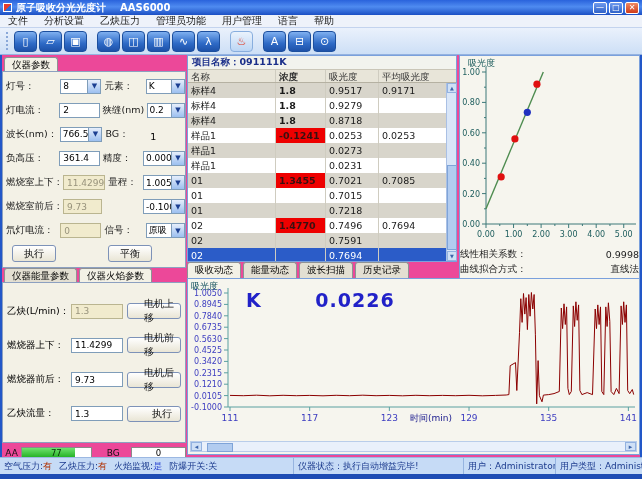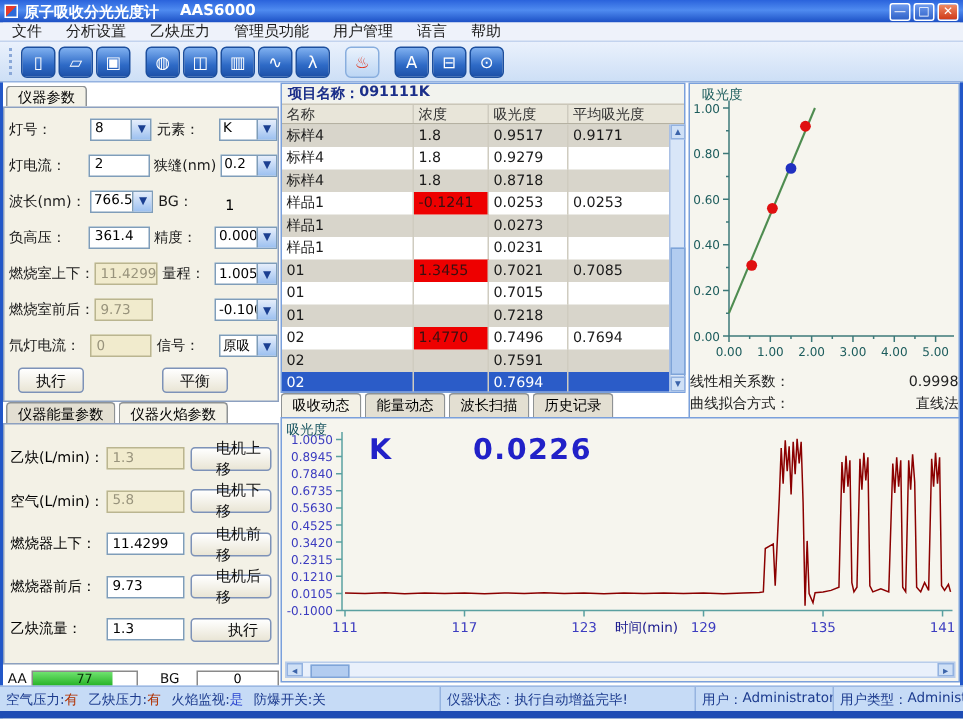--- a/index.html
+++ b/index.html
@@ -1,17 +1,17 @@
 <!DOCTYPE html>
 <html><head>
 <meta charset="utf-8">
 <style>
   html,body{margin:0;padding:0;background:#6f8fc0;}
   *{box-sizing:border-box;font-family:"DejaVu Sans",sans-serif;}
-  .win{position:relative;width:642px;height:479px;background:#ffffff;overflow:hidden;}
+  .win{position:relative;width:642px;height:479px;background:#ec4899;overflow:hidden;}
   
   .titlebar{position:absolute;left:0;top:0;width:642px;height:15px;
     background:linear-gradient(#2a63dc,#4f8bf0 45%,#1b4fc4);display:flex;align-items:center;padding:0 3px;}
   .app-ico{width:9px;height:9px;background:linear-gradient(135deg,#e43b2c 50%,#2d6ad8 50%);border:1px solid #fff;margin-right:4px;}
   .title-text{color:#fff;font-size:10px;font-weight:bold;white-space:nowrap;}
   .title-sub{color:#fff;font-size:10px;font-weight:bold;margin-left:14px;}
   .winbtns{margin-left:auto;display:flex;gap:2px;}
   .wbtn{width:14px;height:12px;border:1px solid #fff;border-radius:2px;font-size:8px;line-height:10px;text-align:center;color:#fff;
     background:linear-gradient(#6f9bee,#2f62c8);}
   .wbtn.close{background:linear-gradient(#f0926c,#d campaignsc)}
@@ -70,21 +70,21 @@
   .bgbox{width:58px;height:12px;border:1px solid #8a8a8a;background:#fff;text-align:center;font-size:8.5px;line-height:11px;margin-left:8px;}
   
   .results{position:absolute;left:187px;top:55px;width:270px;height:207px;background:#fff;border:1px solid #7aa0dc;}
   .projrow{height:13px;background:#f2f3ee;font-size:9.5px;font-weight:bold;color:#1b2f8a;padding-left:4px;display:flex;align-items:flex-start;white-space:nowrap;}
   .thead{display:flex;height:14px;background:#e8e5d9;border-top:1px solid #cac6b8;border-bottom:1px solid #b5b1a2;font-size:9.5px;color:#333;}
   .thead .cell{display:flex;align-items:center;}
   .tbody{position:absolute;left:0;top:27px;right:10px;bottom:0;overflow:hidden;}
   .trow{display:flex;height:15px;font-size:9.5px;color:#1a1a1a;}
   .cell{border-right:1px solid #cfccc0;padding:0 3px;white-space:nowrap;overflow:hidden;line-height:15px;}
   .c-name{width:88px;}
-  .c-conc{width:50px;}
+  .c-conc{width:50px;font-weight:bold;}
   .c-abs{width:53px;}
   .c-avg{width:67px;border-right:none;}
   .vscroll{position:absolute;right:0;top:27px;bottom:0;width:10px;background:#d9e6f8;border-left:1px solid #aac0e4;}
   .varrow{position:absolute;left:0;width:10px;height:10px;background:#cfe0f6;border:1px solid #93b2e0;color:#3c64aa;font-size:5px;text-align:center;line-height:8px;}
   .vthumb{position:absolute;left:0;width:10px;background:#b2ccf0;border:1px solid #7fa4d8;}
   
   .calib{position:absolute;left:459px;top:55px;width:181px;height:225px;background:#f6f5ee;border:1px solid #7aa0dc;}
   .calib svg{display:block;}
   .statline{height:15px;font-size:9.5px;color:#222;display:flex;justify-content:space-between;align-items:center;white-space:nowrap;}
   
@@ -282,27 +282,20 @@
         <div class="tab">仪器能量参数</div>
         <div class="tab active">仪器火焰参数</div>
       </div>
     <div class="fbox" id="flameBox">
         <div class="frow">
           <span class="fl">乙炔(L/min)：</span>
           <div class="fi">
             <div class="xpinput dis">1.3</div>
           </div>
           <div class="xpbtn fb">电机上移</div>
-        </div>
-        <div class="frow">
-          <span class="fl">空气(L/min)：</span>
-          <div class="fi">
-            <div class="xpinput dis">5.8</div>
-          </div>
-          <div class="xpbtn fb">电机下移</div>
         </div>
         <div class="frow">
           <span class="fl">燃烧器上下：</span>
           <div class="fi">
             <div class="xpinput">11.4299</div>
           </div>
           <div class="xpbtn fb">电机前移</div>
         </div>
         <div class="frow">
           <span class="fl">燃烧器前后：</span>

